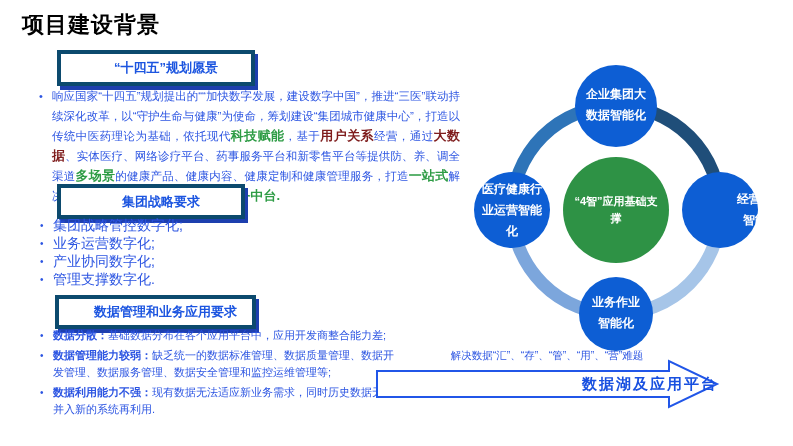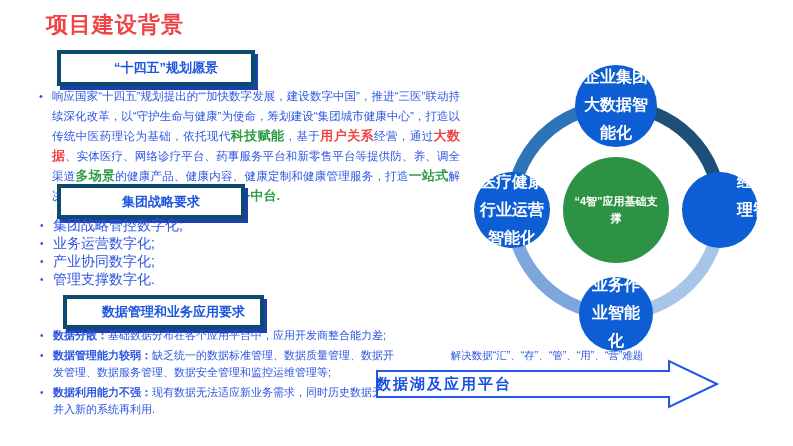--- a/index.html
+++ b/index.html
@@ -1,56 +1,56 @@
 <!DOCTYPE html>
 <html><head>
 <meta charset="utf-8">
 <style>
   html,body{margin:0;padding:0;background:#e8e8e8;}
   .slide{position:relative;width:793px;height:446px;background:#ffffff;overflow:hidden;
          font-family:"Liberation Sans","DejaVu Sans",sans-serif;margin:0 auto;}
   .abs{position:absolute;}
 
-  .page-title{left:22px;top:10px;font-size:22px;font-weight:bold;color:#ef4444;letter-spacing:1px;margin-left:24px;}
+  .page-title{left:22px;top:10px;font-size:22px;font-weight:bold;color:#000000;letter-spacing:1px;}
 
   .hbox{position:absolute;background:#fff;border:4px solid #0c4a6e;box-shadow:3px 4px 0 #1D3FAE;
         display:flex;align-items:center;justify-content:center;font-weight:bold;font-size:13px;color:#1C55E0;padding-left:20px;}
   .hbox1{left:57px;top:50px;width:170px;height:28px;}
   .hbox2{left:57px;top:184px;width:160px;height:27px;}
-  .hbox3{left:63px;top:295px;width:173px;height:26px;}
+  .hbox3{left:55px;top:295px;width:173px;height:26px;}
 
   .para{position:absolute;left:38px;top:86px;width:408px;font-size:11.5px;line-height:20px;
         color:#2C55E2;padding-left:14px;text-align:justify;}
   .para::before{content:"•";position:absolute;left:1px;top:0;font-size:11px;color:#2C55E2;}
   .seg-n{}
   .seg-g{color:#2E9C45;font-weight:bold;font-size:13px;}
-  .seg-b{color:#ef4444;font-weight:bold;font-size:13px;}
+  .seg-b{color:#7f1d1d;font-weight:bold;font-size:13px;}
 
   ul.blist{position:absolute;margin:0;padding:0;list-style:none;color:#2C55E2;}
   ul.blist li{position:relative;padding-left:13px;}
   ul.blist li::before{content:"•";position:absolute;left:0;top:0;font-size:10px;}
   .strategy-list{left:40px;top:219px;font-size:14px;}
   .strategy-list li{margin-bottom:5px;line-height:13px;}
   .datareq-list{left:40px;top:327px;width:354px;font-size:11px;}
   .datareq-list li{line-height:17.5px;margin-bottom:2px;text-align:justify;}
   .datareq-list .lead{font-weight:bold;}
 
   .diagram{left:476px;top:70px;width:280px;height:280px;}
   .diagram svg{position:absolute;left:0;top:0;overflow:visible;}
   .node-label{position:absolute;transform:translate(-50%,-50%);text-align:center;color:#ffffff;
-              font-weight:bold;font-size:16px;line-height:1.75;}
+              font-weight:bold;font-size:12px;line-height:1.75;}
   .node-top{left:140px;top:35px;width:68px;}
   .node-right{left:244px;top:140px;width:56px;margin-left:41px;}
   .node-bottom{left:140px;top:243px;width:56px;}
   .node-left{left:36px;top:140px;width:68px;}
   .node-center{left:140px;top:140px;width:86px;font-size:11px;line-height:1.55;}
 
   .bottom-note{left:376px;top:349px;width:342px;text-align:center;font-size:10.5px;color:#2C55E2;}
   .arrow-wrap{left:376px;top:358px;width:345px;height:52px;}
-  .arrow-label{left:376px;top:375px;width:342px;text-align:left;font-weight:bold;
+  .arrow-label{left:376px;top:375px;width:342px;text-align:right;font-weight:bold;
                font-size:15px;color:#1850E0;letter-spacing:2px;}
 </style>
 </head>
 <body>
 
 <div class="slide">
 
   <div class="abs page-title">项目建设背景</div>
 
   <div class="hbox hbox1">

